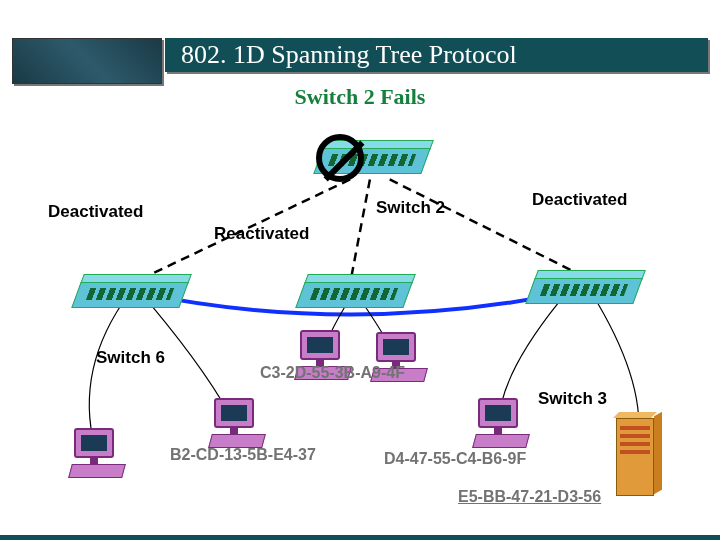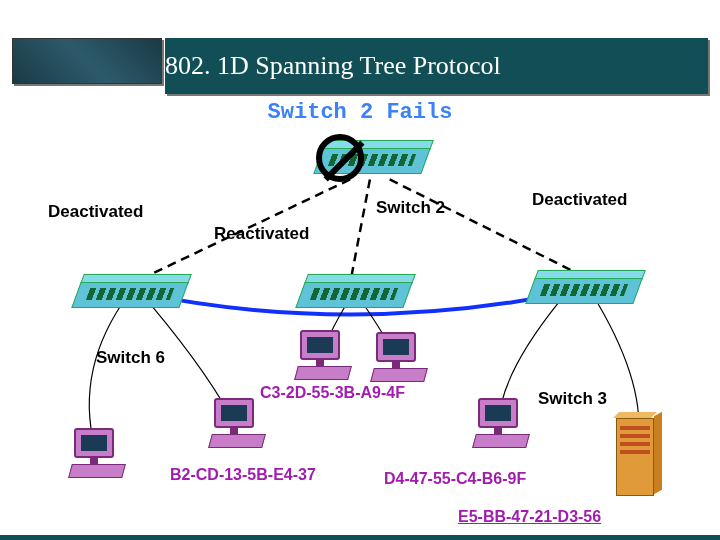--- a/index.html
+++ b/index.html
@@ -20,38 +20,39 @@
     height: 46px;
     background: linear-gradient(45deg,#1a3a45,#2d5a6b,#1a3a45);
     border: 1px solid #333;
     box-shadow: 2px 2px 0 #777;
   }
   .title-bar {
     position: absolute;
     left: 165px;
     top: 38px;
     right: 12px;
-    height: 56px;
+    height: 34px;
     background: #114e56;
     color: #fff;
     font-size: 26px;
+    padding-left: 16px;
     display: flex;
     align-items: center;
     box-shadow: 2px 2px 0 #777;
   }
   .subtitle {
     position: absolute;
-    top: 100px;
+    top: 84px;
     left: 0;
     right: 0;
     text-align: center;
-    font-family: Liberation Mono, monospace;
+    font-family: Liberation Serif, serif;
     font-weight: bold;
     font-size: 22px;
-    color: #3b82f6;
+    color: #15803d;
   }
   .diagram {
     position: absolute;
     top: 120px;
     left: 0;
     right: 0;
     bottom: 4px;
   }
   .bottom-bar {
     position: absolute;
@@ -63,23 +64,22 @@
     font-family: Arial, sans-serif;
     font-size: 17px;
     font-weight: bold;
     color: #000;
   }
   .mac {
     position: absolute;
     font-family: Arial, sans-serif;
     font-size: 16px;
     font-weight: bold;
-    color: #a21caf;
+    color: #737373;
     white-space: nowrap;
-    margin-top: 20px;
   }
   
   .switch {
     position: absolute;
     width: 108px;
     height: 26px;
   }
   .switch .body {
     position:absolute; inset:0;
     background:#5fc3d8;

